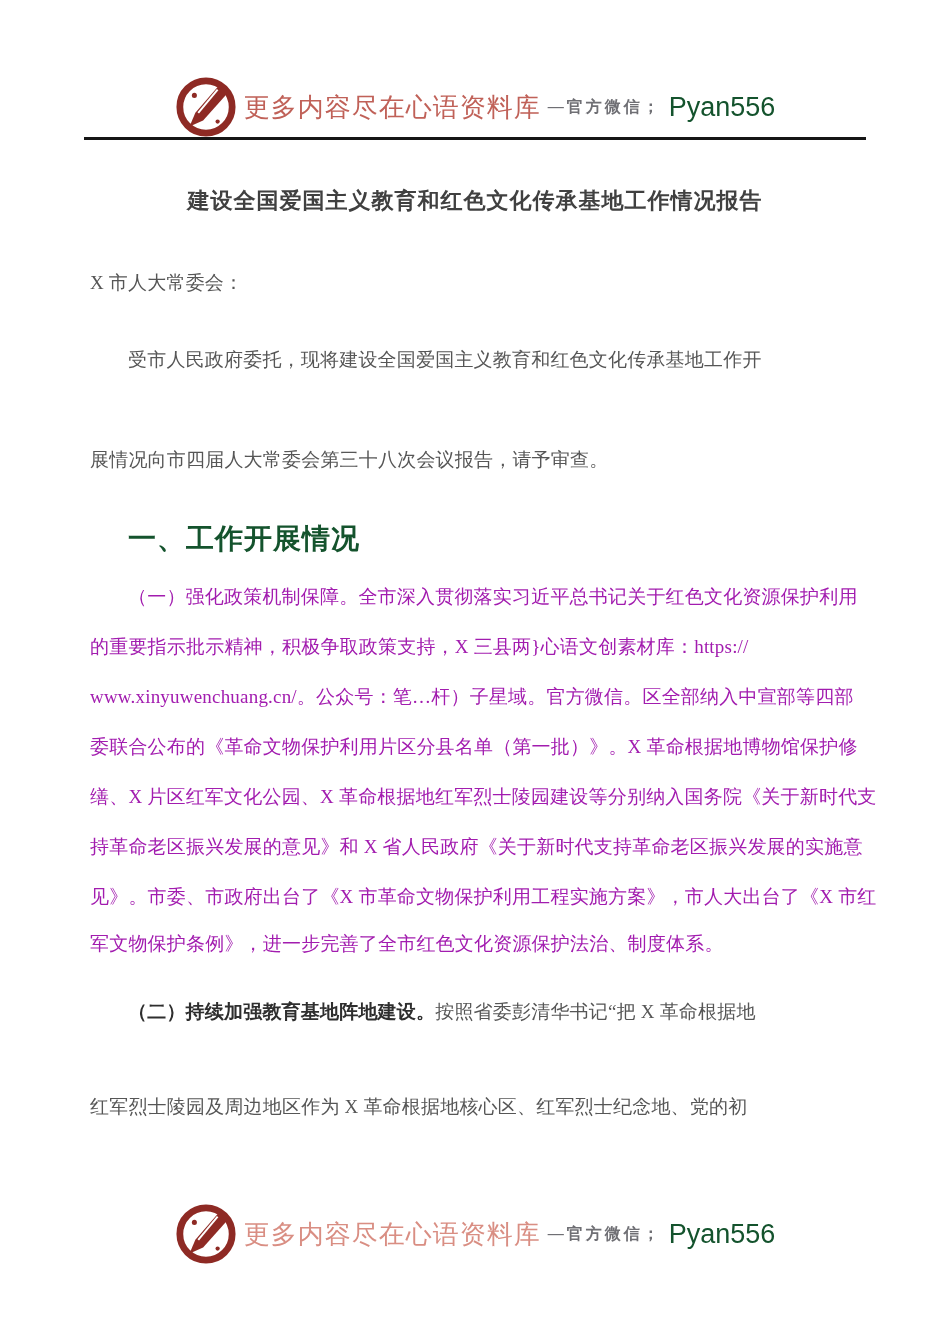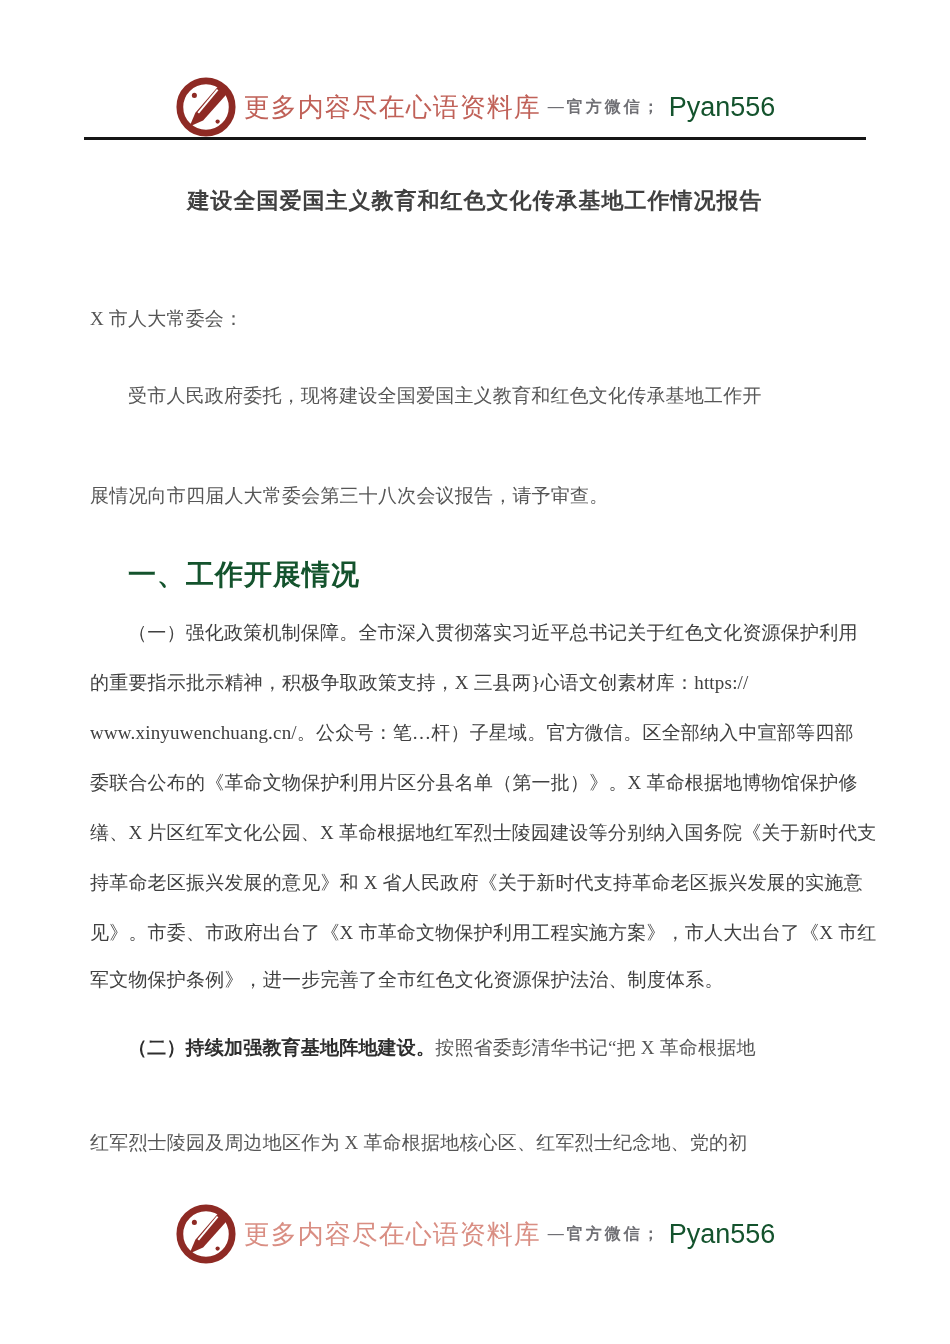--- a/index.html
+++ b/index.html
@@ -30,24 +30,24 @@
   .rule{position:absolute;top:137px;left:84px;width:782px;height:3px;background:#161616;}
   
   .title{
     position:absolute;top:179px;left:0;width:100%;text-align:center;
     font-family:"Liberation Sans","DejaVu Sans",sans-serif;
     font-weight:bold;font-size:22px;color:#404040;letter-spacing:1px;margin-top:7px;
   }
   
   .line{
     position:absolute;left:90px;width:775px;white-space:nowrap;
-    font-size:19px;color:#565656;letter-spacing:0.2px;line-height:1.4;margin-top:36px;
+    font-size:19px;color:#565656;letter-spacing:0.2px;line-height:1.4;
   }
   .indent{left:128px;width:737px;}
-  .dark{color:#404040;font-family:Liberation Serif, serif;}
+  .dark{color:#a21caf;font-family:Liberation Serif, serif;}
   .heading{
     font-family:Liberation Serif, serif;
     font-weight:bold;color:#14532d;font-size:28px;letter-spacing:1px;
   }
   .p3lead{
     font-family:"Liberation Sans","DejaVu Sans",sans-serif;
     font-weight:bold;color:#2e2e2e;
   }
 </style>
 </head>

